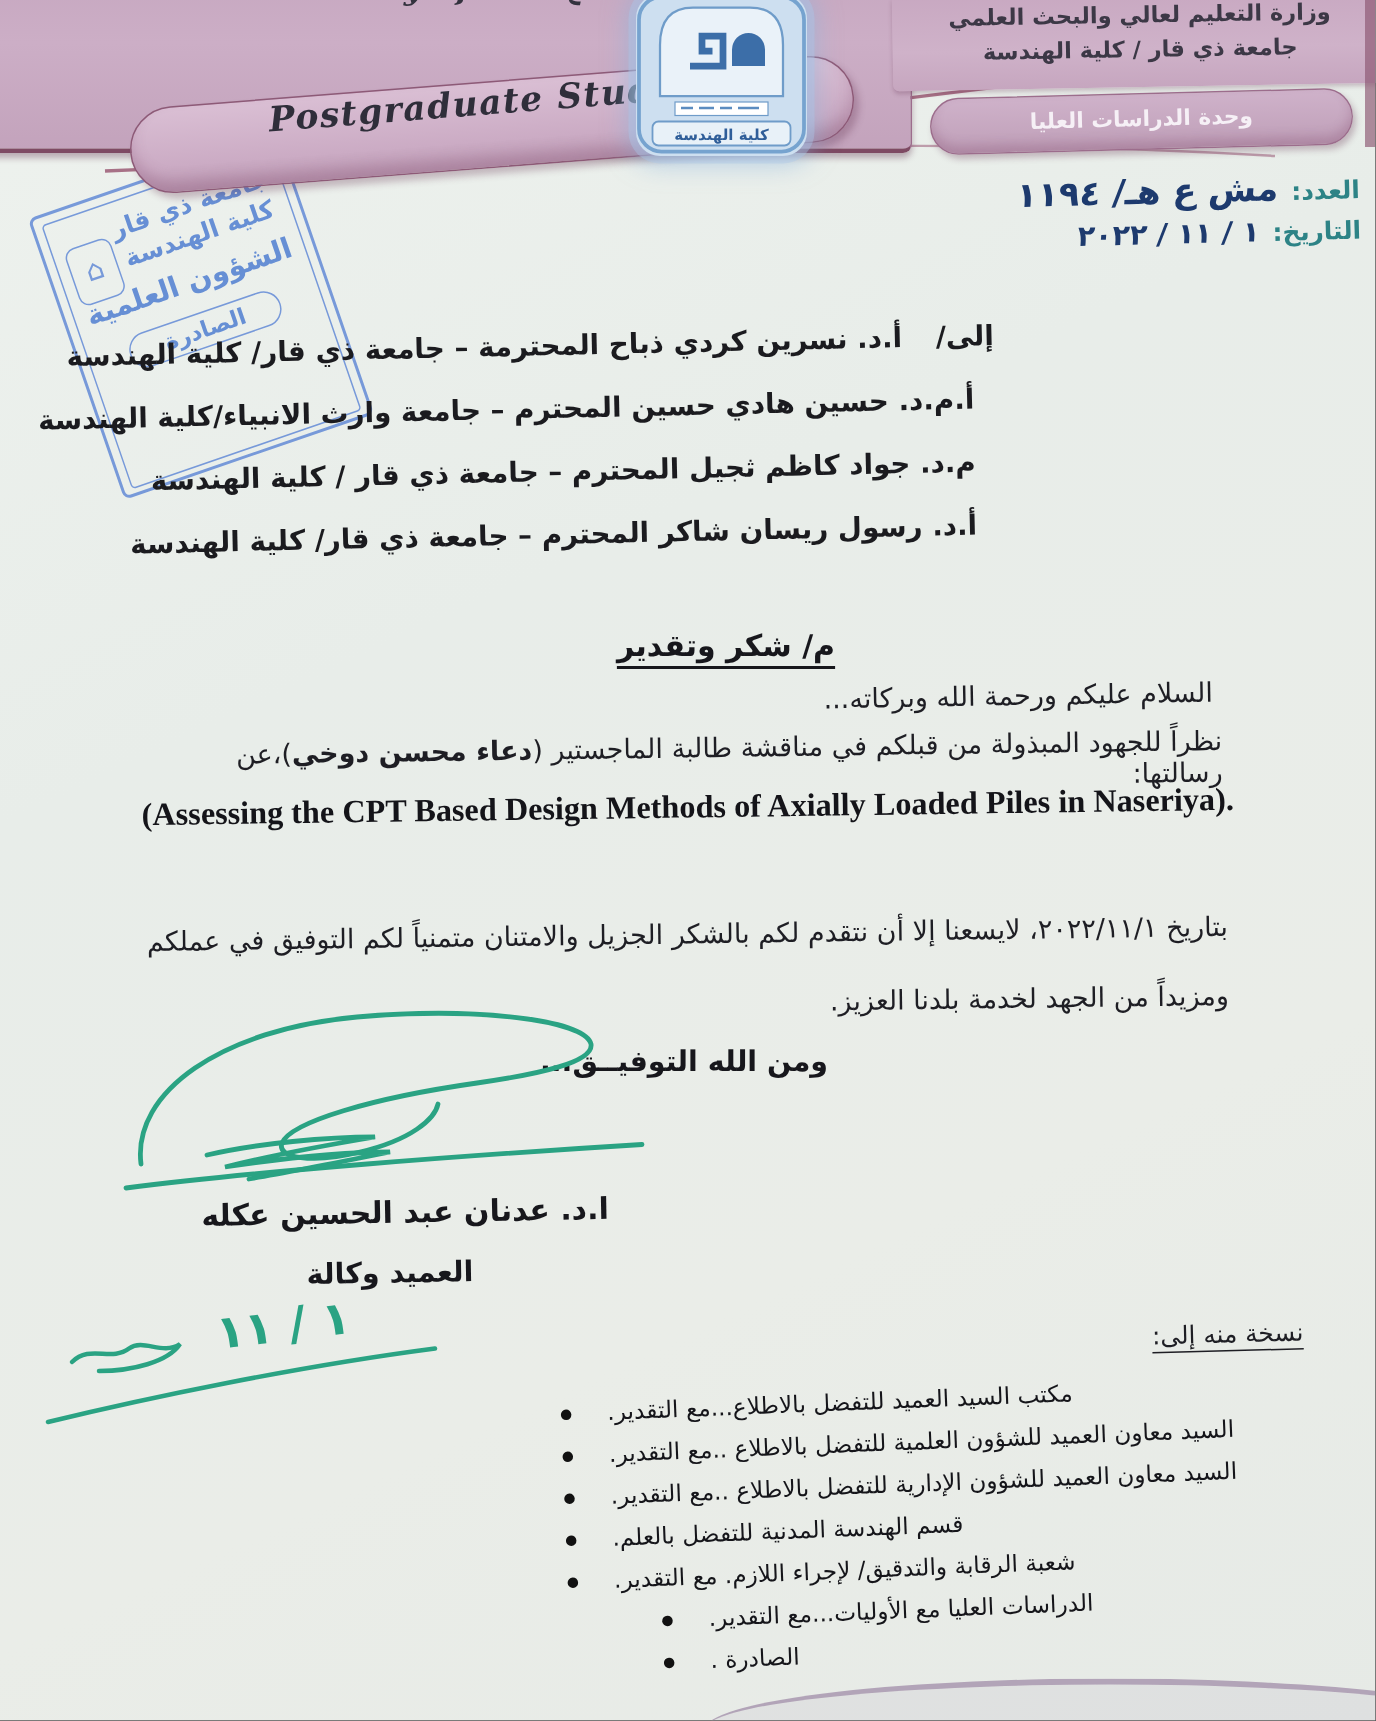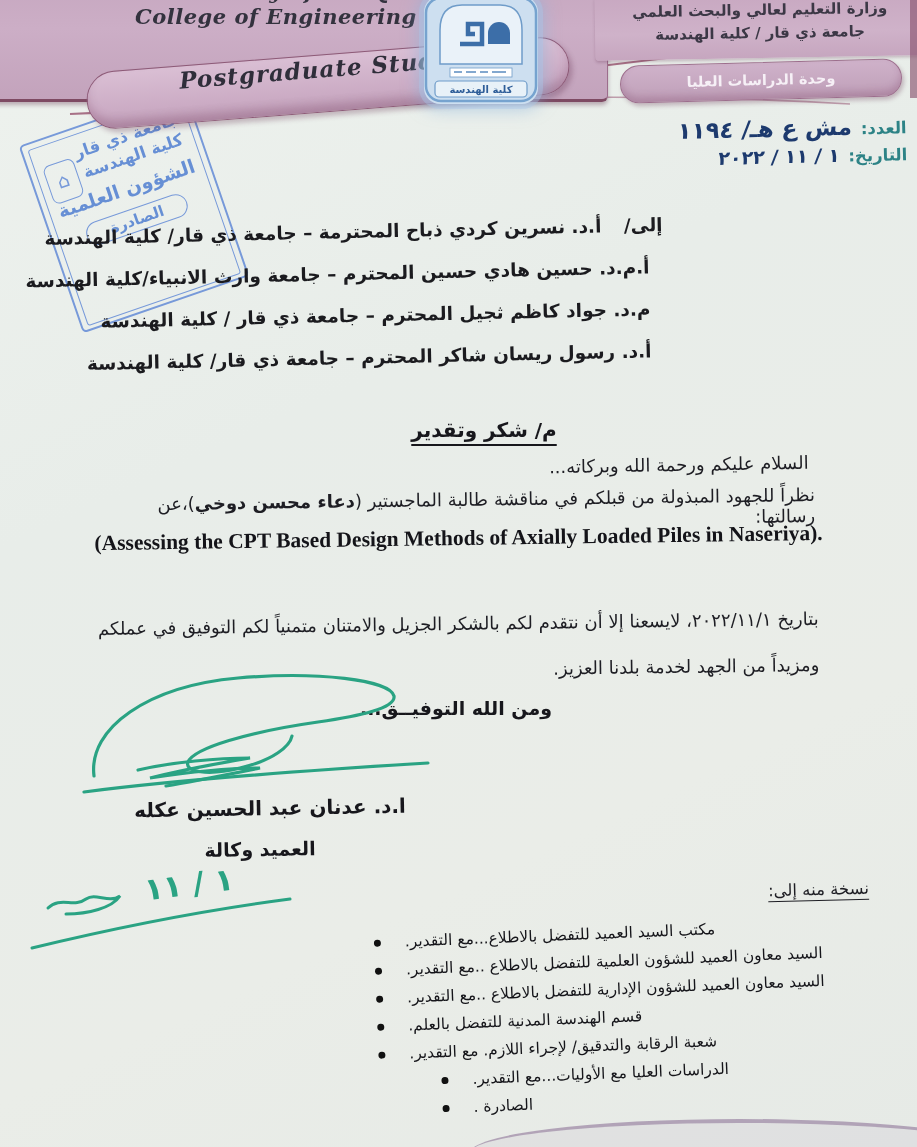--- a/index.html
+++ b/index.html
@@ -102,21 +102,20 @@
 
 <div id="page">
 
   <svg class="swoosh" width="917" height="140" viewBox="0 0 917 140">
     <path d="M70,114 C210,108 330,100 432,88 C610,64 800,40 916,34" fill="none" stroke="#9b5b74" stroke-width="2.2" opacity=".85"></path>
     <path d="M340,104 C520,96 680,94 850,104" fill="none" stroke="#a06580" stroke-width="1.6" opacity=".6"></path>
   </svg>
 
   <div class="banner-left">
     <div class="bl-line1">University of Thi-Qar</div>
-    <div class="bl-line2">College of Engineering</div>
   </div>
   <div class="pill-left">Postgraduate Studies</div>
 
   <div class="banner-right">
     <div class="br-line1">وزارة التعليم لعالي والبحث العلمي</div>
     <div class="br-line2">جامعة ذي قار / كلية الهندسة</div>
   </div>
   <div class="pill-right">وحدة الدراسات العليا</div>
   <div class="edge-sliver"></div>
 

